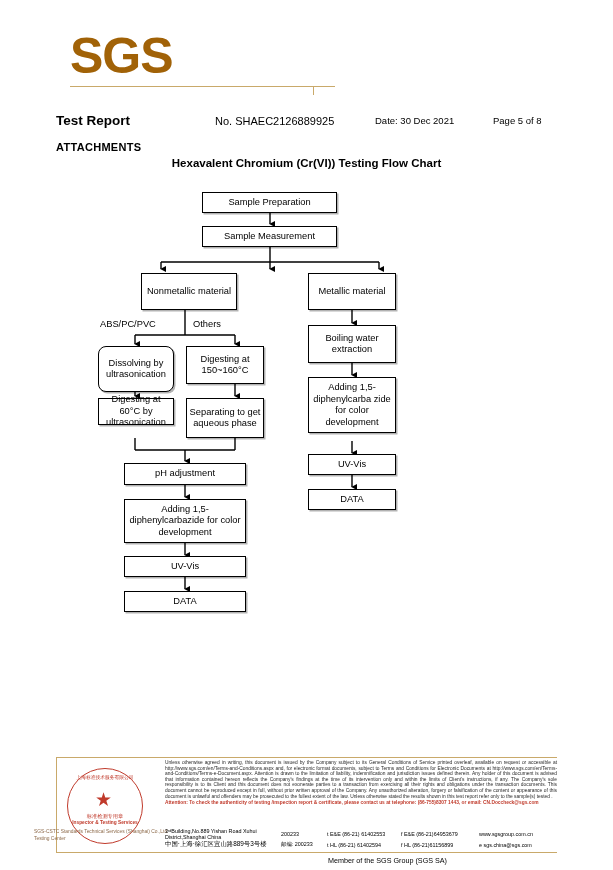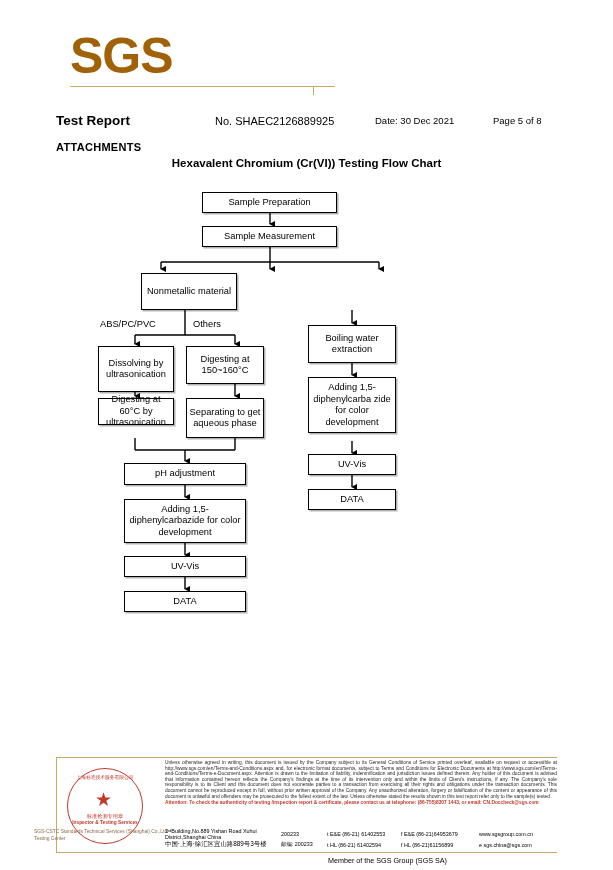--- a/index.html
+++ b/index.html
@@ -203,25 +203,26 @@
       <line x1="352" y1="290" x2="352" y2="302" marker-end="url(#ah)"></line>
     </g>
   </svg>
 
   <div class="node" style="left:202px; top:7px;  width:135px; height:21px;">Sample Preparation</div>
 
   <div class="node" style="left:202px; top:41px; width:135px; height:21px;">Sample Measurement</div>
 
   <div class="node" style="left:141px; top:88px; width:96px; height:37px;">Nonmetallic material</div>
 
+  <div class="node" style="left:308px; top:88px; width:88px; height:37px;">Metallic material</div>
 
   <div class="edge-label" style="left:100px; top:134px;">ABS/PC/PVC</div>
   <div class="edge-label" style="left:193px; top:134px;">Others</div>
 
-  <div class="node" style="left:98px; top:161px; width:76px; height:46px;">Dissolving by ultrasonication</div>
+  <div class="node" style="left:98px; top:161px; width:76px; height:46px;border-radius:8px;">Dissolving by ultrasonication</div>
 
   <div class="node" style="left:186px; top:161px; width:78px; height:38px;">Digesting at 150~160°C</div>
 
   <div class="node" style="left:98px; top:213px; width:76px; height:27px;">Digesting at 60°C by ultrasonication</div>
 
   <div class="node" style="left:186px; top:213px; width:78px; height:40px;">Separating to get aqueous phase</div>
 
   <div class="node" style="left:124px; top:278px; width:122px; height:22px;">pH adjustment</div>
 
   <div class="node" style="left:124px; top:314px; width:122px; height:44px;">Adding 1,5-diphenylcarbazide for color development</div>

